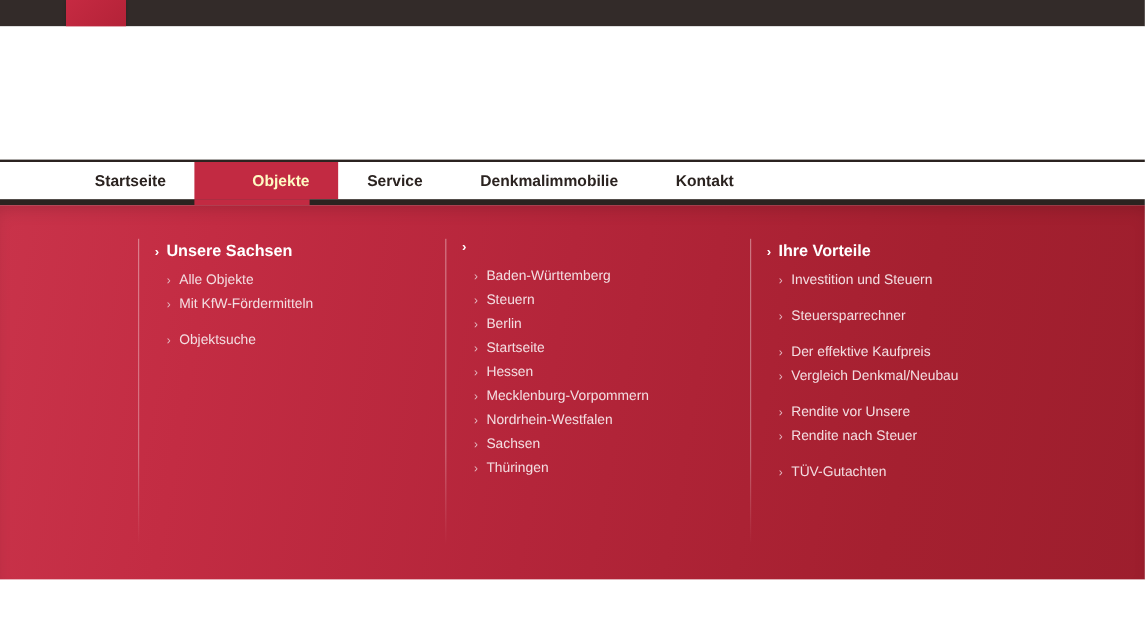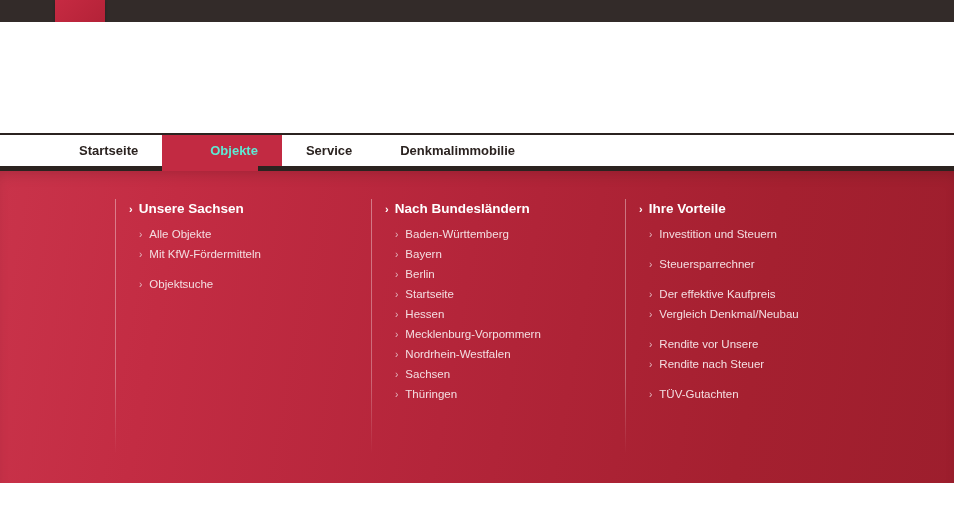--- a/index.html
+++ b/index.html
@@ -98,21 +98,21 @@
     font-size: 13px;
     font-weight: bold;
     color: #2b2320;
     background: #ffffff;
     white-space: nowrap;
     cursor: pointer;
     box-sizing: border-box;
   }
   .nav-item.active {
     background: #c22a42;
-    color: #5eead4;
+    color: #fef9c3;
     padding-left: 48px;
   }
   .nav-item.hovered::before {
     content: "";
     position: absolute;
     left: 0; right: 0;
     top: -5px;
     height: 5px;
     background: #a3202f;
   }
@@ -231,20 +231,23 @@
   </div>
   <div class="nav-item active">
     <span>Objekte</span>
   </div>
   <div class="nav-item">
     <span>Service</span>
   </div>
   <div class="nav-item">
     <span>Denkmalimmobilie</span>
   </div>
+  <div class="nav-item">
+    <span>Kontakt</span>
+  </div>
 </div>
 
 <div class="nav-underline"></div>
 <div class="nav-underline-active" id="nav-active-bar" style="left: 162.25px; width: 95.6875px;"></div>
 
 <div class="dropdown">
 
   <div class="divider" style="left:115px;"></div>
   <div class="divider" style="left:371px;"></div>
   <div class="divider" style="left:625px;"></div>
@@ -264,29 +267,28 @@
     </div>
     <div class="col-link gap-top">
       <span class="chev">›</span>
       <span>Objektsuche</span>
     </div>
   </div>
 
   <div class="col" style="left:385px;">
     <div class="col-head">
       <span class="chev">›</span>
-      <span>Nach Bundesländern</span>
     </div>
     <div class="col-link">
       <span class="chev">›</span>
       <span>Baden-Württemberg</span>
     </div>
     <div class="col-link">
       <span class="chev">›</span>
-      <span>Bayern</span>
+      <span>Steuern</span>
     </div>
     <div class="col-link">
       <span class="chev">›</span>
       <span>Berlin</span>
     </div>
     <div class="col-link">
       <span class="chev">›</span>
       <span>Startseite</span>
     </div>
     <div class="col-link">

